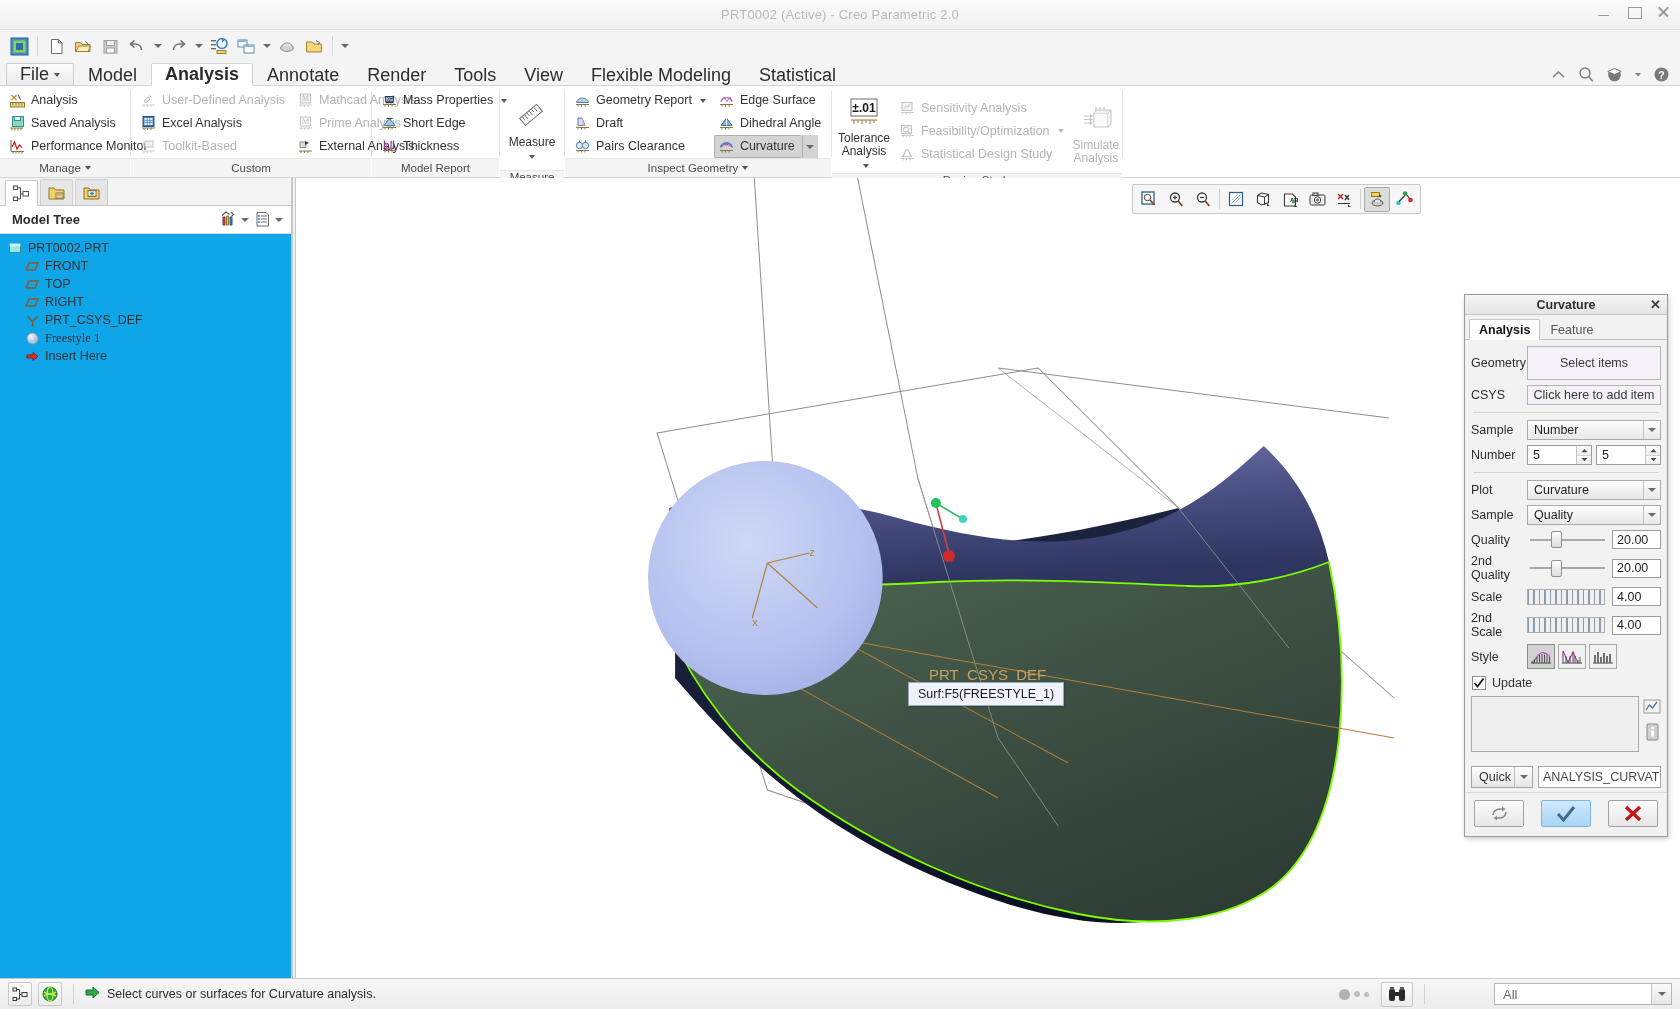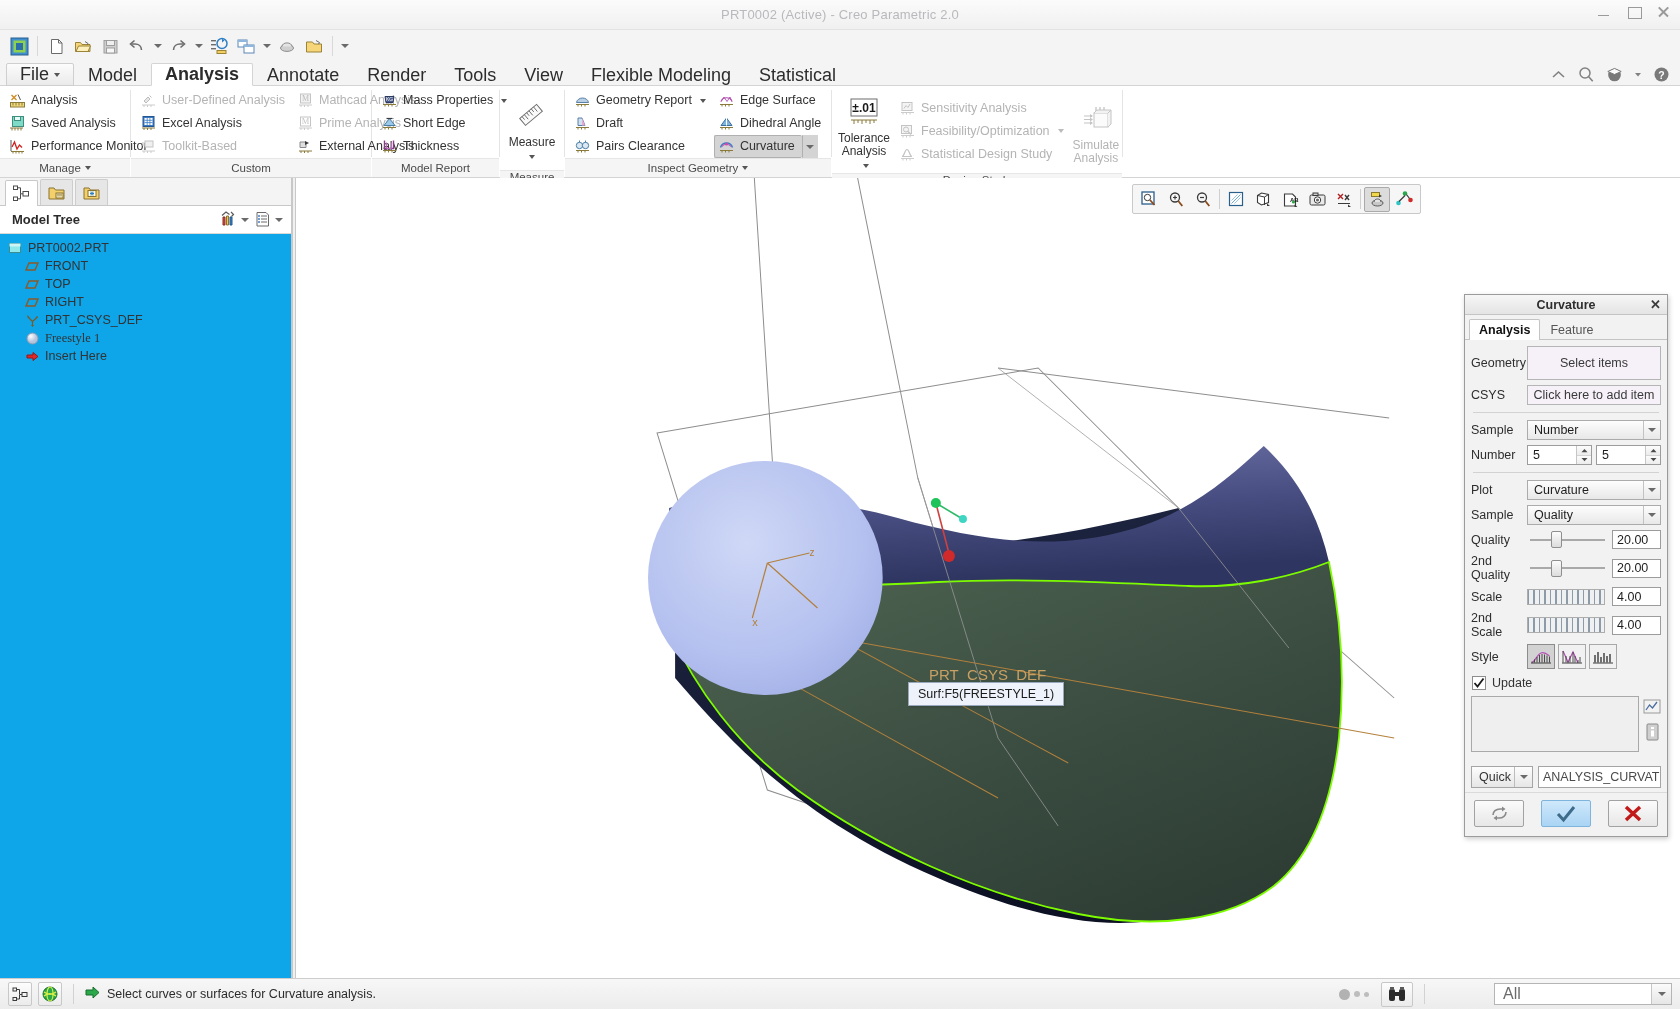--- a/index.html
+++ b/index.html
@@ -270,21 +270,21 @@
   }
   .sb-btn { width:24px;height:24px;display:flex;align-items:center;justify-content:center;
             border:1px solid #c8c8c8; background: linear-gradient(to bottom,#fdfdfd,#ebebeb); border-radius:2px; cursor:default;}
   .sb-sep { width:1px; height:20px; background:#d2d2d2; margin:0 5px;}
   .sb-msg { display:flex; align-items:center; gap:7px; font-size:12.5px; color:#2b2b2b;}
   .sb-spacer { flex:1; }
   .sb-dots { display:flex; align-items:center; gap:4px; margin-right:6px;}
   .dot { border-radius:50%; background:#bdbdbd; }
   .sb-allcombo {
     width: 178px; height:22px; background:#fff; border:1px solid #b5b5b5;
-    display:flex; align-items:center; padding-left:8px; font-size:16px; color:#6b6b6b; position:relative; cursor:default;
+    display:flex; align-items:center; padding-left:8px; font-size:13px; color:#6b6b6b; position:relative; cursor:default;
   }
   .sb-allcombo .cbcaret { position:absolute; right:0; top:0; width:20px;height:20px;
       display:flex;align-items:center;justify-content:center; background: linear-gradient(to bottom,#fbfbfb,#e6e6e6); border-left:1px solid #c6c6c6;}
 </style>
 </head>
 <body>
 
 <div id="app">
 
   <div class="titlebar">

